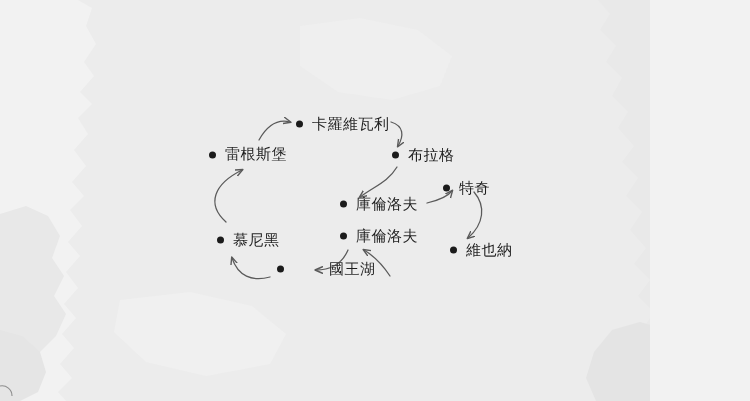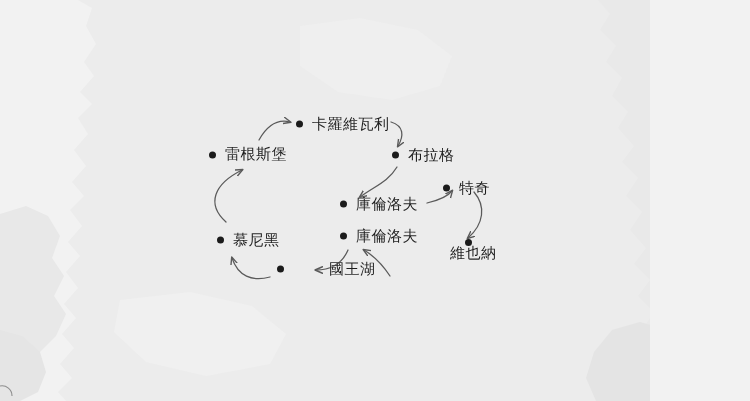--- a/index.html
+++ b/index.html
@@ -137,21 +137,21 @@
   <div class="city" style="left:340px; top:204px;">
     <span class="dot"></span>
     <span class="name">庫倫洛夫</span>
   </div>
 
   <div class="city" style="left:340px; top:236px;">
     <span class="dot"></span>
     <span class="name">庫倫洛夫</span>
   </div>
 
-  <div class="city" style="left:450px; top:250px;flex-direction:column;">
+  <div class="city" style="left:450px; top:250px;">
     <span class="dot"></span>
     <span class="name">維也納</span>
   </div>
 
   <div class="city" style="left:217px; top:240px;">
     <span class="dot"></span>
     <span class="name">慕尼黑</span>
   </div>
 
   <div class="city" style="left:277px; top:269px;gap:36px;">

